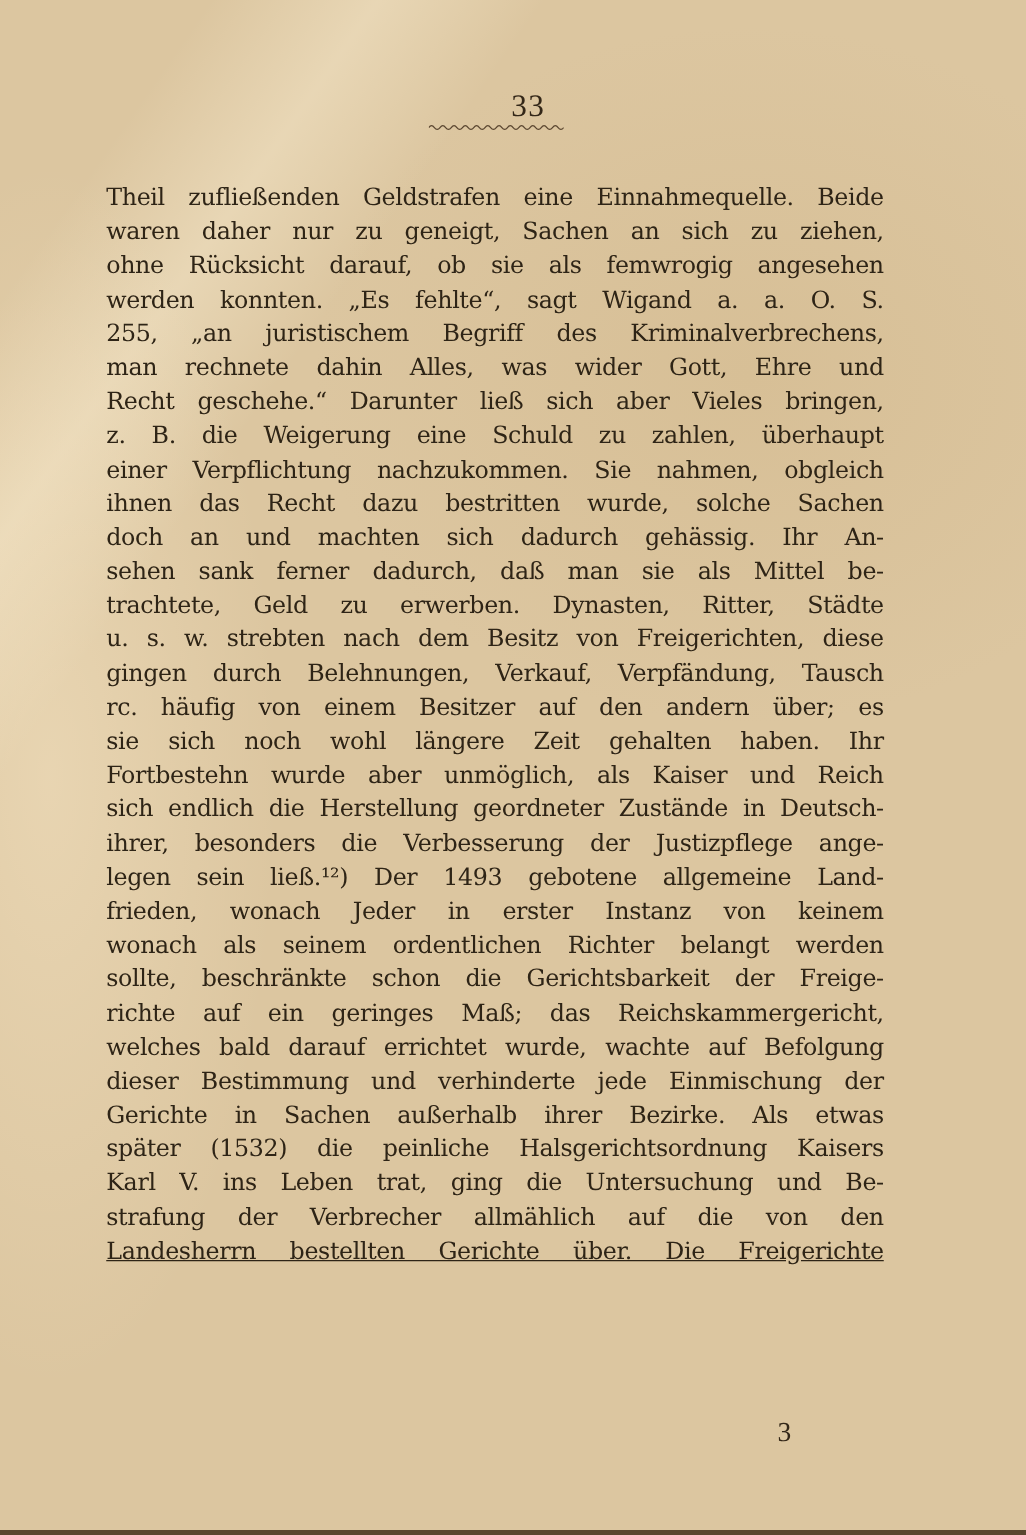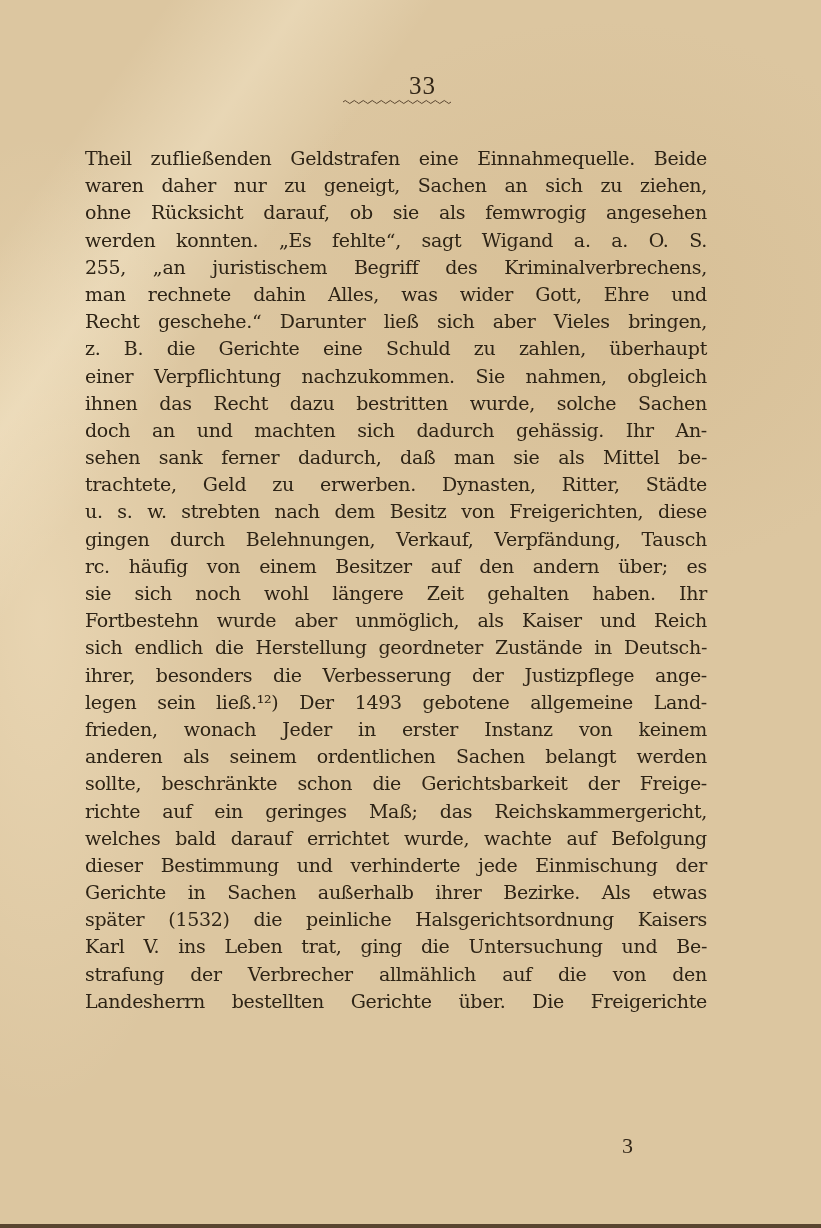--- a/index.html
+++ b/index.html
@@ -64,20 +64,21 @@
     font-family: "DejaVu Serif", serif;
     font-size: 19px;
     letter-spacing: -0.3px;
     white-space: nowrap;
     text-align: justify;
     text-align-last: justify;
     color: #2e2416;
   }
   .line.last {
     text-align-last: justify;
+    text-decoration: underline;
   }
   .signature {
     position: absolute;
     top: 1133px;
     left: 622px;
     font-family: "Liberation Serif", serif;
     font-size: 22px;
     color: #332718;
   }
 </style>
@@ -95,36 +96,36 @@
   </svg>
 
   <div class="body-text">
     <div class="line">Theil zufließenden Geldstrafen eine Einnahmequelle. Beide</div>
     <div class="line">waren daher nur zu geneigt, Sachen an sich zu ziehen,</div>
     <div class="line">ohne Rücksicht darauf, ob sie als femwrogig angesehen</div>
     <div class="line">werden konnten. „Es fehlte“, sagt Wigand a. a. O. S.</div>
     <div class="line">255, „an juristischem Begriff des Kriminalverbrechens,</div>
     <div class="line">man rechnete dahin Alles, was wider Gott, Ehre und</div>
     <div class="line">Recht geschehe.“ Darunter ließ sich aber Vieles bringen,</div>
-    <div class="line">z. B. die Gerichte eine Schuld zu zahlen, überhaupt</div>
+    <div class="line">z. B. die Weigerung eine Schuld zu zahlen, überhaupt</div>
     <div class="line">einer Verpflichtung nachzukommen. Sie nahmen, obgleich</div>
     <div class="line">ihnen das Recht dazu bestritten wurde, solche Sachen</div>
     <div class="line">doch an und machten sich dadurch gehässig. Ihr An-</div>
     <div class="line">sehen sank ferner dadurch, daß man sie als Mittel be-</div>
     <div class="line">trachtete, Geld zu erwerben. Dynasten, Ritter, Städte</div>
     <div class="line">u. s. w. strebten nach dem Besitz von Freigerichten, diese</div>
     <div class="line">gingen durch Belehnungen, Verkauf, Verpfändung, Tausch</div>
     <div class="line">rc. häufig von einem Besitzer auf den andern über; es</div>
     <div class="line">sie sich noch wohl längere Zeit gehalten haben. Ihr</div>
     <div class="line">Fortbestehn wurde aber unmöglich, als Kaiser und Reich</div>
     <div class="line">sich endlich die Herstellung geordneter Zustände in Deutsch-</div>
     <div class="line">ihrer, besonders die Verbesserung der Justizpflege ange-</div>
     <div class="line">legen sein ließ.¹²) Der 1493 gebotene allgemeine Land-</div>
     <div class="line">frieden, wonach Jeder in erster Instanz von keinem</div>
-    <div class="line">anderen als seinem ordentlichen Sachen belangt werden</div>
+    <div class="line">wonach als seinem ordentlichen Richter belangt werden</div>
     <div class="line">sollte, beschränkte schon die Gerichtsbarkeit der Freige-</div>
     <div class="line">richte auf ein geringes Maß; das Reichskammergericht,</div>
     <div class="line">welches bald darauf errichtet wurde, wachte auf Befolgung</div>
     <div class="line">dieser Bestimmung und verhinderte jede Einmischung der</div>
     <div class="line">Gerichte in Sachen außerhalb ihrer Bezirke. Als etwas</div>
     <div class="line">später (1532) die peinliche Halsgerichtsordnung Kaisers</div>
     <div class="line">Karl V. ins Leben trat, ging die Untersuchung und Be-</div>
     <div class="line">strafung der Verbrecher allmählich auf die von den</div>
     <div class="line last">Landesherrn bestellten Gerichte über. Die Freigerichte</div>
   </div>

